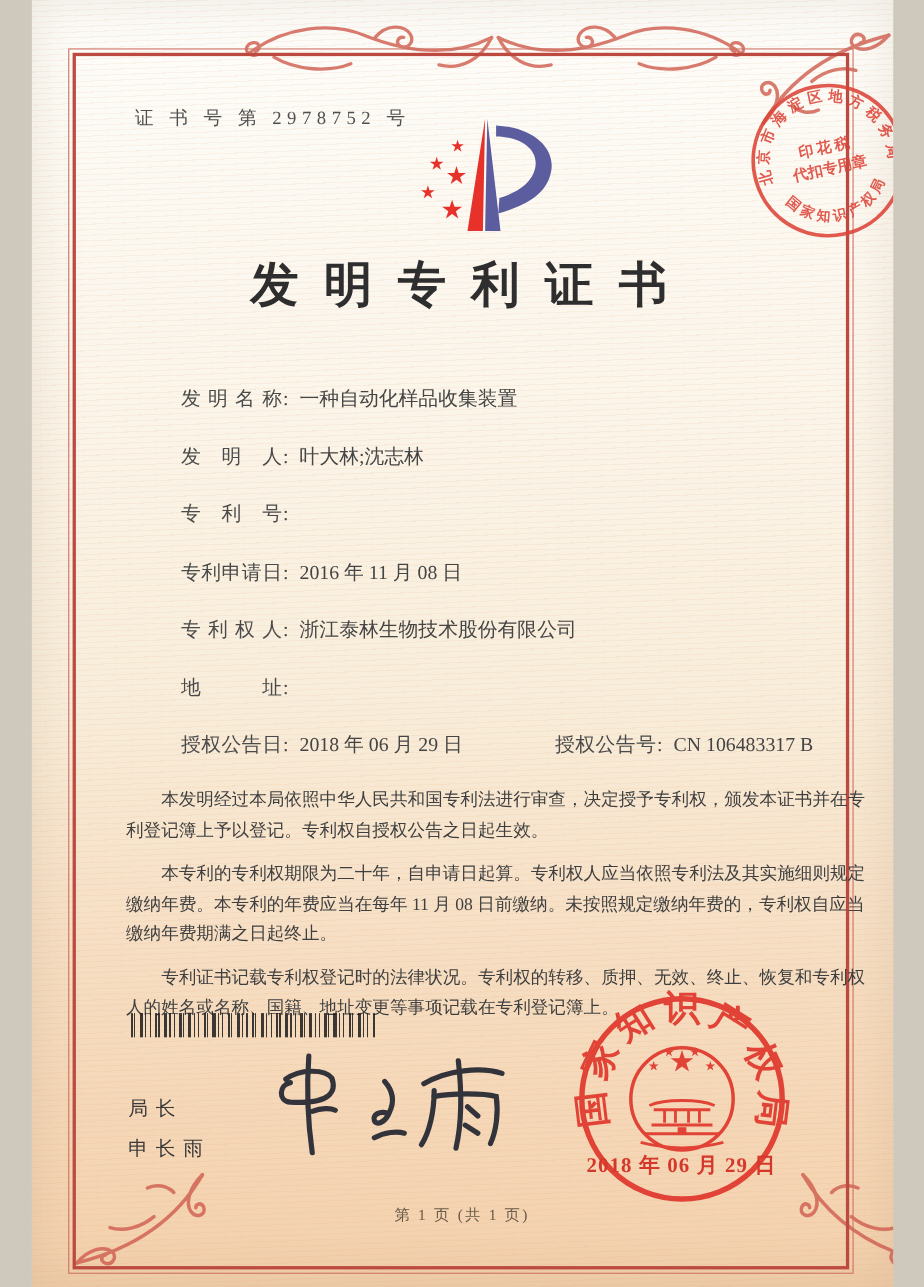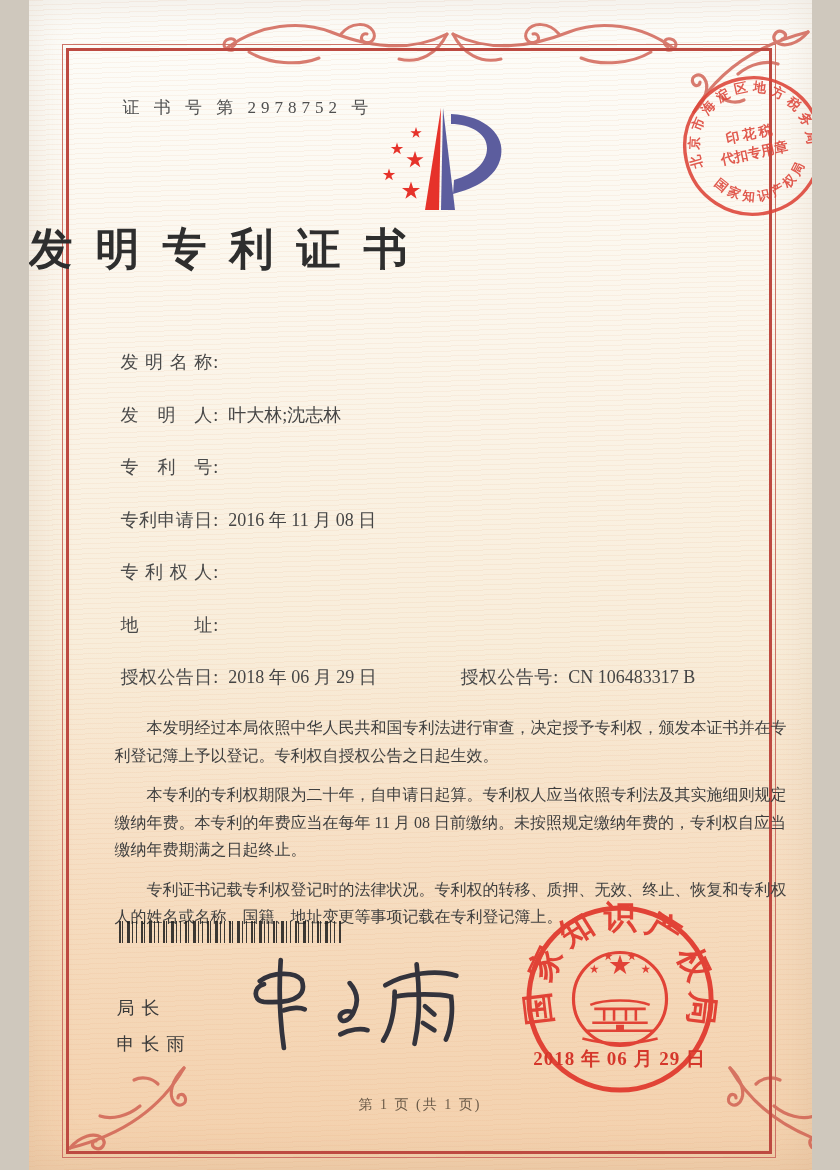--- a/index.html
+++ b/index.html
@@ -11,24 +11,24 @@
       repeating-linear-gradient(178deg, rgba(224,148,96,.09) 0 1px, rgba(255,255,255,0) 1px 5px),
       linear-gradient(180deg,#fdfdfa 0%,#fbf5ea 30%,#f8ecd8 58%,#f6e4c9 80%,#f4debf 100%);
     box-shadow:inset 0 0 46px rgba(150,118,88,.16);
   }
   .frame{position:absolute;left:37px;top:48px;right:40px;bottom:16px;
     border:3px solid #bd4a41;outline:1px solid #cd7265;outline-offset:3px;pointer-events:none;}
   .ornament{position:absolute;opacity:.8;}
   .cert-no{position:absolute;left:94px;top:96px;font-size:17px;letter-spacing:5px;color:#4f4f4f;}
   .tax-seal{position:absolute;left:646px;top:68px;width:156px;height:156px;opacity:.88;}
   .logo{position:absolute;left:330px;top:90px;width:180px;height:140px;}
-  .title{position:absolute;left:0;right:0;top:220px;}
+  .title{position:absolute;left:0;right:0;top:230px;text-align:center;}
   .title span{font-size:44px;font-weight:600;color:#2e2e2e;letter-spacing:6px;}
   .fields{position:absolute;left:92px;top:348px;width:680px;font-size:18px;color:#454545;}
-  .frow{display:flex;align-items:flex-end;margin-bottom:24.5px;line-height:28px;white-space:nowrap;}
+  .frow{display:flex;align-items:flex-end;margin-bottom:24.5px;line-height:28px;white-space:nowrap;margin-left:44px;}
   .flabel{display:inline-block;width:5.1em;text-align:justify;text-align-last:justify;color:#4a4a4a;}
   .fcolon{margin:0 10px 0 1px;}
   .pair{display:flex;align-items:baseline;}
   .pair.first{width:340px;}
   .paras{position:absolute;left:74px;top:702px;width:700px;font-size:16px;line-height:27.5px;color:#3f3f3f;}
   .paras p{margin:12px;text-indent:2em;}
   .barcode{position:absolute;left:90px;top:921px;width:222px;height:22px;opacity:.86;
     background:repeating-linear-gradient(90deg,#1d1d1d 0 2px,transparent 2px 3px,#1d1d1d 3px 4px,transparent 4px 8px,#1d1d1d 8px 11px,transparent 11px 13px,#1d1d1d 13px 14px,transparent 14px 17px,#1d1d1d 17px 18px,transparent 18px 22px);}
   .officer{position:absolute;left:88px;top:972px;font-size:18px;color:#3a3a3a;margin-top:18px;}
   .officer div{line-height:36px;letter-spacing:7px;}
@@ -114,38 +114,40 @@
   </svg>
 
   <div class="title">
     <span>发 明 专 利 证 书</span>
   </div>
 
   <div class="fields">
     <div class="frow">
       <span class="flabel">发明名称</span>
         <span class="fcolon">:</span>
+      <span class="fvalue">一种自动化样品收集装置</span>
     </div>
     <div class="frow">
       <span class="flabel">发明人</span>
         <span class="fcolon">:</span>
       <span class="fvalue">叶大林;沈志林</span>
     </div>
     <div class="frow">
       <span class="flabel">专利号</span>
         <span class="fcolon">:</span>
     </div>
     <div class="frow">
       <span class="flabel">专利申请日</span>
         <span class="fcolon">:</span>
       <span class="fvalue">2016 年 11 月 08 日</span>
     </div>
     <div class="frow">
       <span class="flabel">专利权人</span>
         <span class="fcolon">:</span>
+      <span class="fvalue">浙江泰林生物技术股份有限公司</span>
     </div>
     <div class="frow">
       <span class="flabel">地址</span>
         <span class="fcolon">:</span>
     </div>
     <div class="frow">
       <span class="pair first">
         <span class="flabel">授权公告日</span>
           <span class="fcolon">:</span>
         <span class="fvalue">2018 年 06 月 29 日</span>

